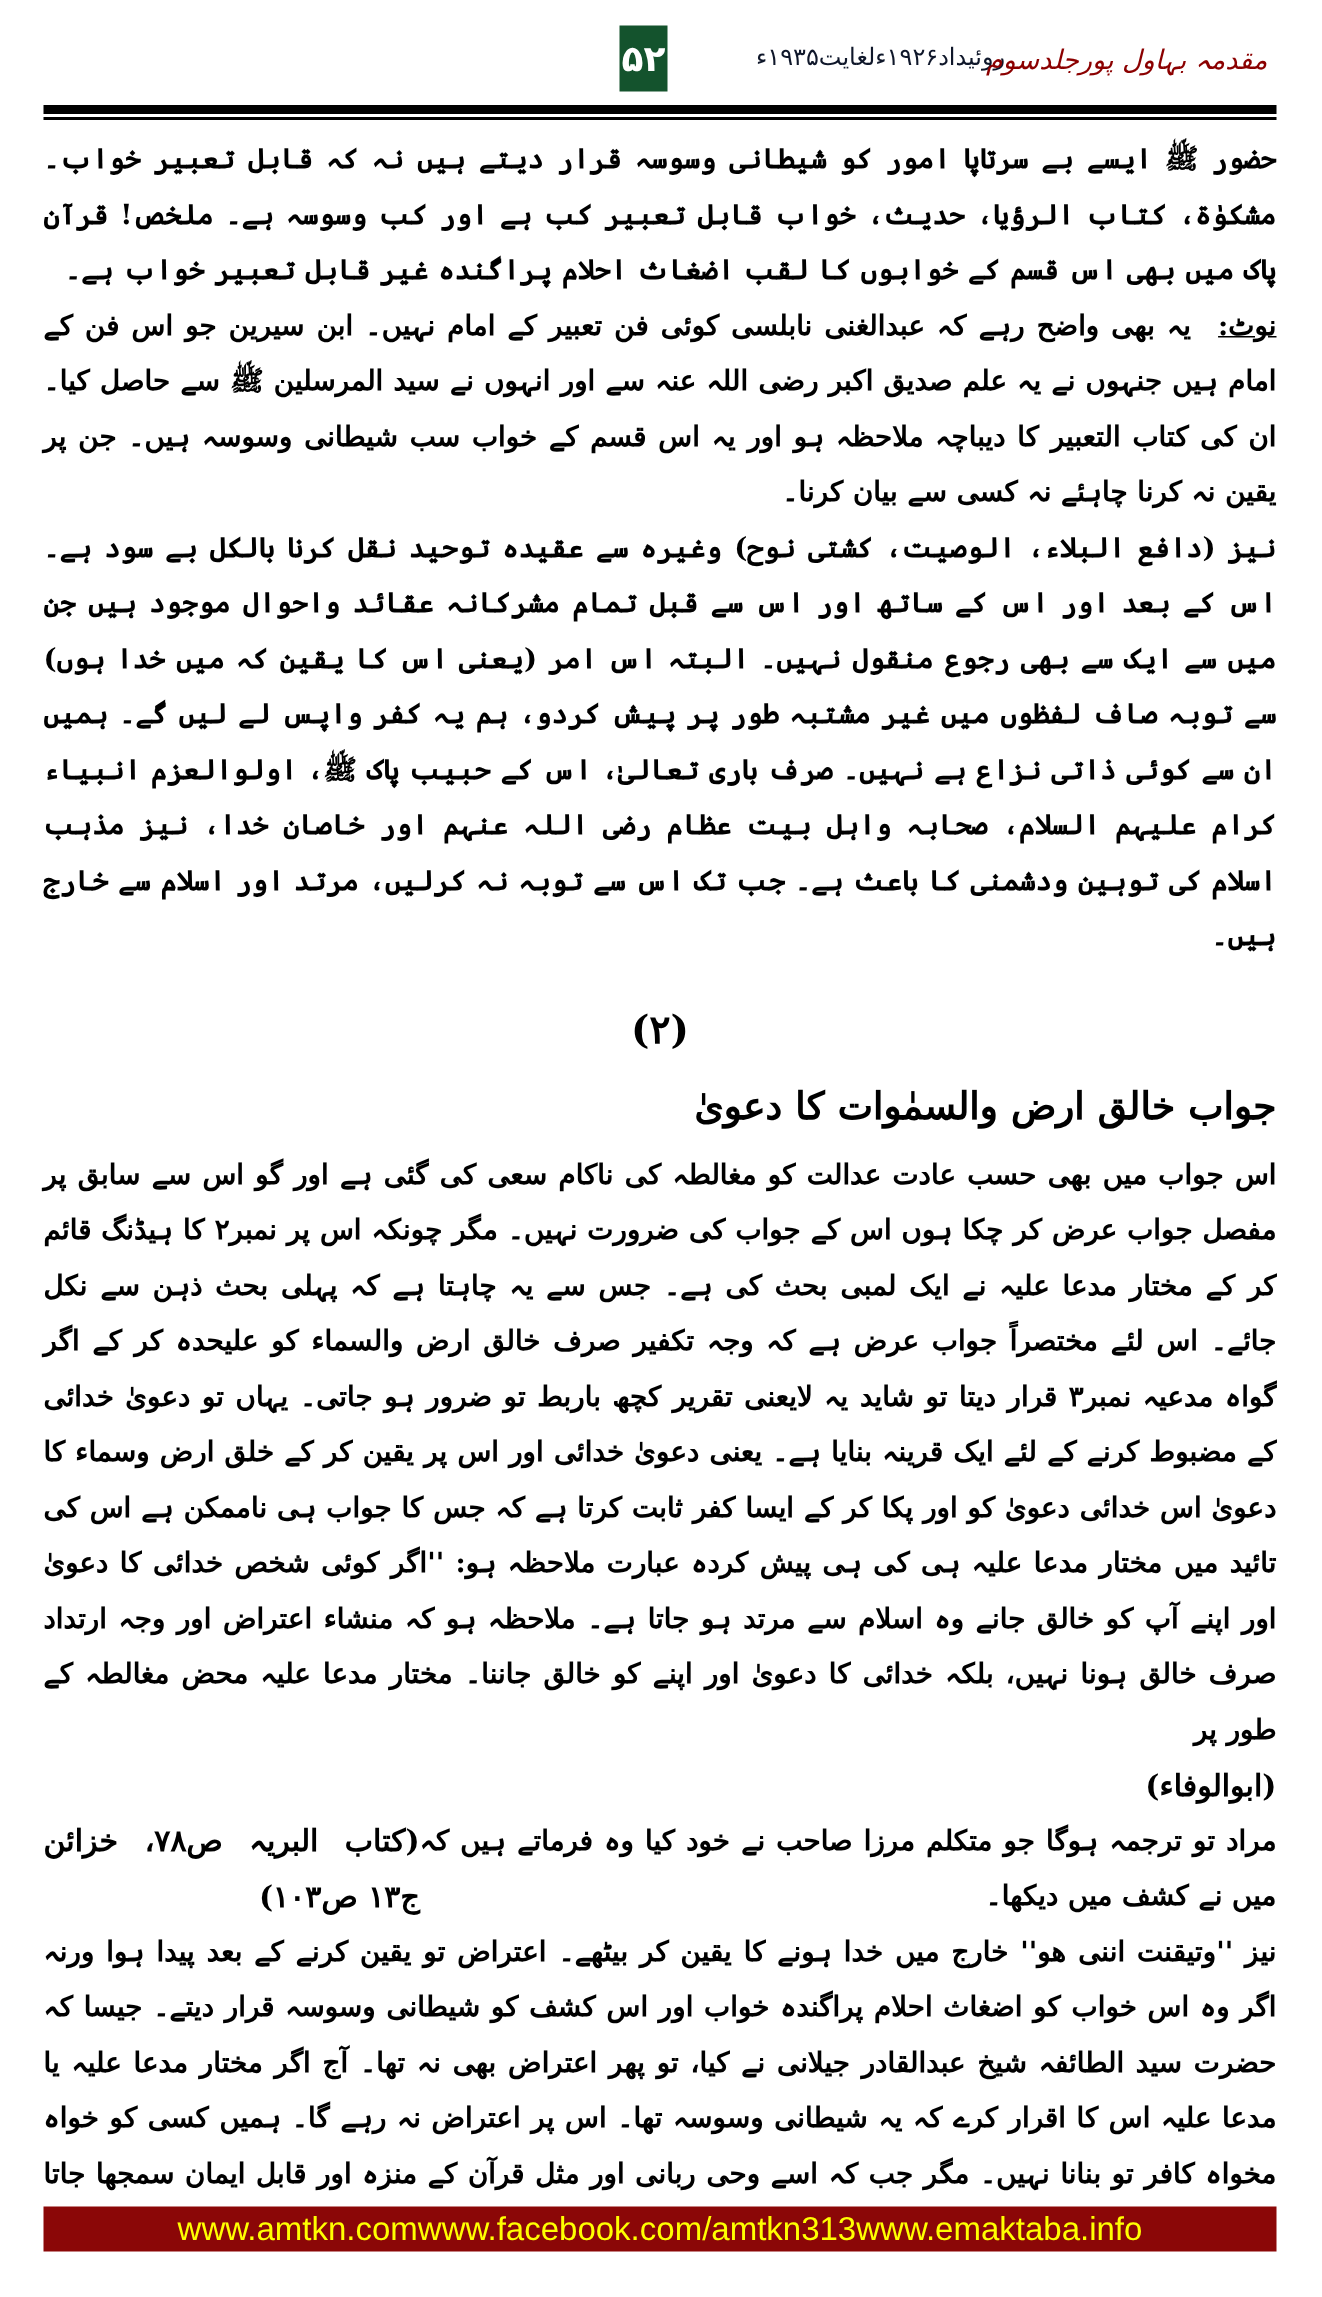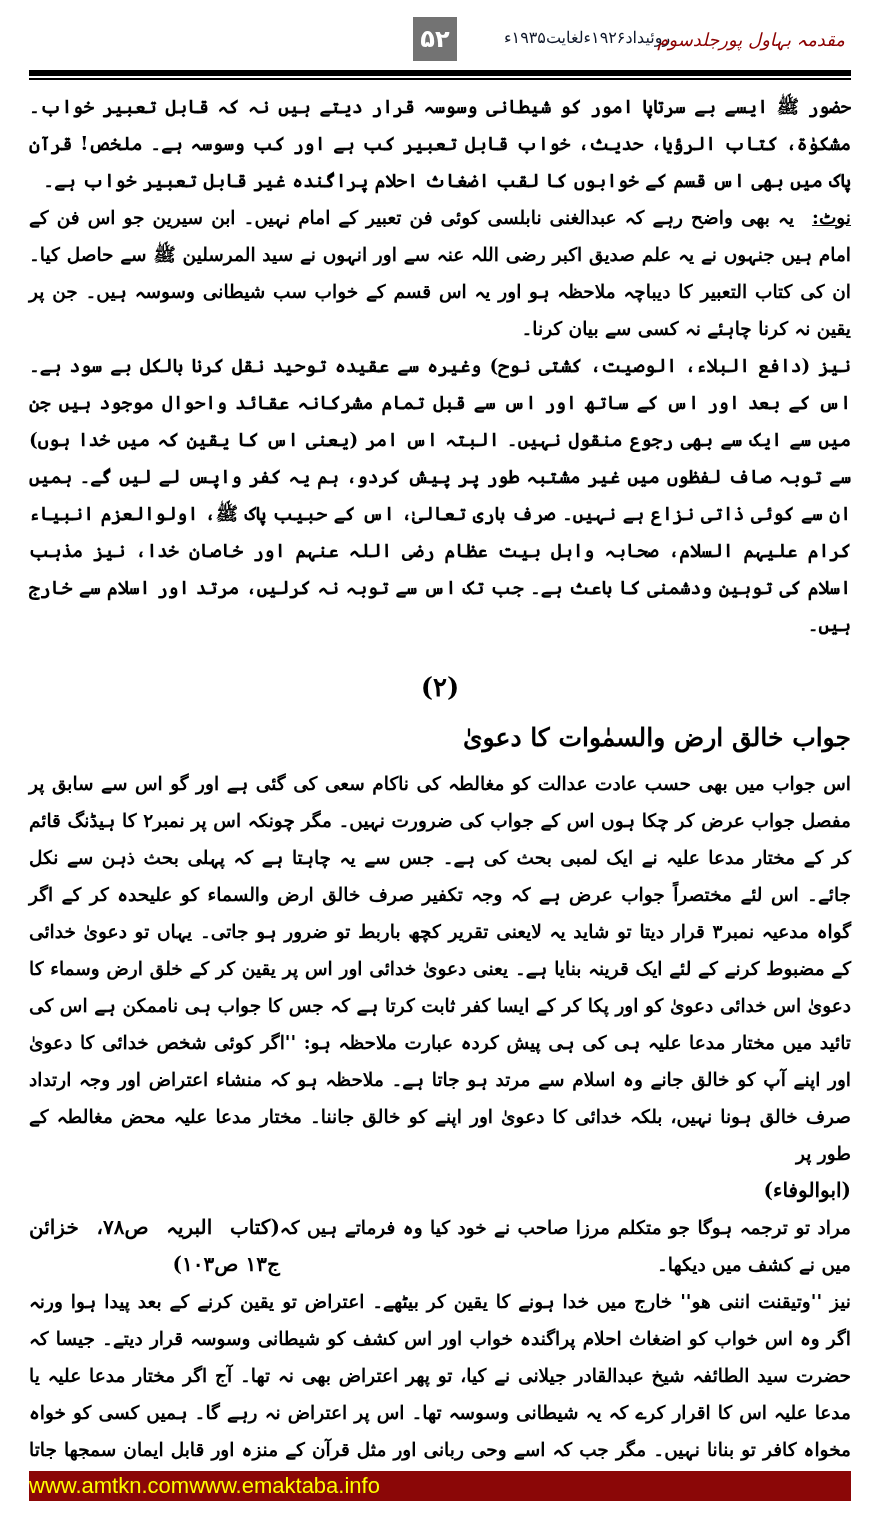--- a/index.html
+++ b/index.html
@@ -1,41 +1,41 @@
 <!DOCTYPE html>
 <html><head>
 <meta charset="utf-8">
 <style>
   html, body { margin: 0; padding: 0; background: #ffffff; }
   body { width: 881px; height: 1531px; position: relative; overflow: hidden;
          font-family: "DejaVu Sans", sans-serif; color: #000; }
   .header { position: absolute; left: 29px; top: 0; width: 822px; height: 80px; }
   .email { position: absolute; left: 5px; top: 30px; font-family: "Liberation Sans", sans-serif;
            font-size: 19px; color: #8b0000; letter-spacing: 0.2px; }
-  .page-num { position: absolute; left: 384px; top: 17px; width: 44px; height: 44px;
-              background: #737373; color: #fff; font-size: 24px; font-weight: bold;
+  .page-num { position: absolute; left: 384px; top: 17px; width: 32px; height: 44px;
+              background: #14532d; color: #fff; font-size: 24px; font-weight: bold;
               display: flex; align-items: center; justify-content: center; direction: rtl; }
   .volume-range { position: absolute; left: 475px; top: 28px; font-size: 16px; direction: rtl;
                   font-family: "DejaVu Serif", serif; color: #0f172a; }
   .book-title { position: absolute; right: 6px; top: 29px; font-size: 18px; direction: rtl;
                 font-family: "DejaVu Serif", serif; color: #8b0000; font-style: italic; }
   .rule-thick { position: absolute; left: 29px; top: 70px; width: 822px; height: 6px; background: #000; }
   .rule-thin { position: absolute; left: 29px; top: 78px; width: 822px; height: 2px; background: #000; }
 
   .content { position: absolute; left: 29px; top: 88px; width: 822px; direction: rtl; text-align: justify;
              font-family: "DejaVu Serif", serif; font-size: 18.5px; line-height: 37px; font-weight: bold; }
   .content p { margin: 0; }
   .note-label { text-decoration: underline; margin-left: 18px; }
   .section-num { text-align: center; font-size: 26px; line-height: 44px; margin-top: 22px; }
   .section-title { text-align: right; font-size: 25px; line-height: 46px; margin-top: 6px; margin-bottom: 4px; }
   .line-with-ref { display: flex; justify-content: space-between; }
   .ref { font-size: 20px; }
 
   .footer { position: absolute; left: 29px; top: 1471px; width: 822px; height: 30px; background: #8b0707;
-            display: flex; align-items: center; justify-content: flex-start;
+            display: flex; align-items: center; justify-content: center;
             font-family: "Liberation Sans", sans-serif; font-size: 22px; color: #ffff00; }
   .footer span { white-space: nowrap; }
 </style>
 </head>
 <body>
 
 <div class="header">
   <div class="page-num">۵۲</div>
   <span class="volume-range">روئیداد۱۹۲۶ءلغایت۱۹۳۵ء</span>
   <span class="book-title">مقدمہ بہاول پورجلدسوم</span>
@@ -62,14 +62,15 @@
     <span>مراد تو ترجمہ ہوگا جو متکلم مرزا صاحب نے خود کیا وہ فرماتے ہیں کہ میں نے کشف میں دیکھا۔</span>
     <span class="ref">(کتاب البریہ ص۷۸، خزائن ج۱۳ ص۱۰۳)</span>
   </div>
 
   <p>نیز ''وتیقنت اننی ھو'' خارج میں خدا ہونے کا یقین کر بیٹھے۔ اعتراض تو یقین کرنے کے بعد پیدا ہوا ورنہ اگر وہ اس خواب کو اضغاث احلام پراگندہ خواب اور اس کشف کو شیطانی وسوسہ قرار دیتے۔ جیسا کہ حضرت سید الطائفہ شیخ عبدالقادر جیلانی نے کیا، تو پھر اعتراض بھی نہ تھا۔ آج اگر مختار مدعا علیہ یا مدعا علیہ اس کا اقرار کرے کہ یہ شیطانی وسوسہ تھا۔ اس پر اعتراض نہ رہے گا۔ ہمیں کسی کو خواہ مخواہ کافر تو بنانا نہیں۔ مگر جب کہ اسے وحی ربانی اور مثل قرآن کے منزہ اور قابل ایمان سمجھا جاتا ہے تو ہزار تاویل کریں اور مجلدات اس پر لکھ ڈالیں کفر وارتداد ٹل نہیں سکتا:</p>
 
 </div>
 
 <div class="footer">
   <span>www.amtkn.com</span>
+  <span>www.facebook.com/amtkn313</span>
   <span>www.emaktaba.info</span>
 </div>
 
 </body></html>

